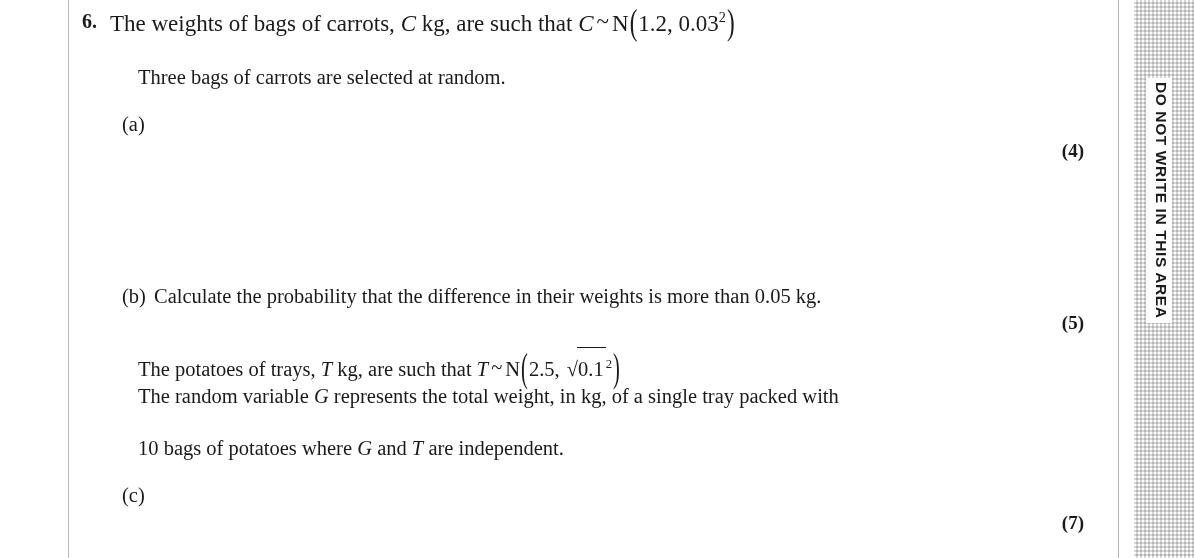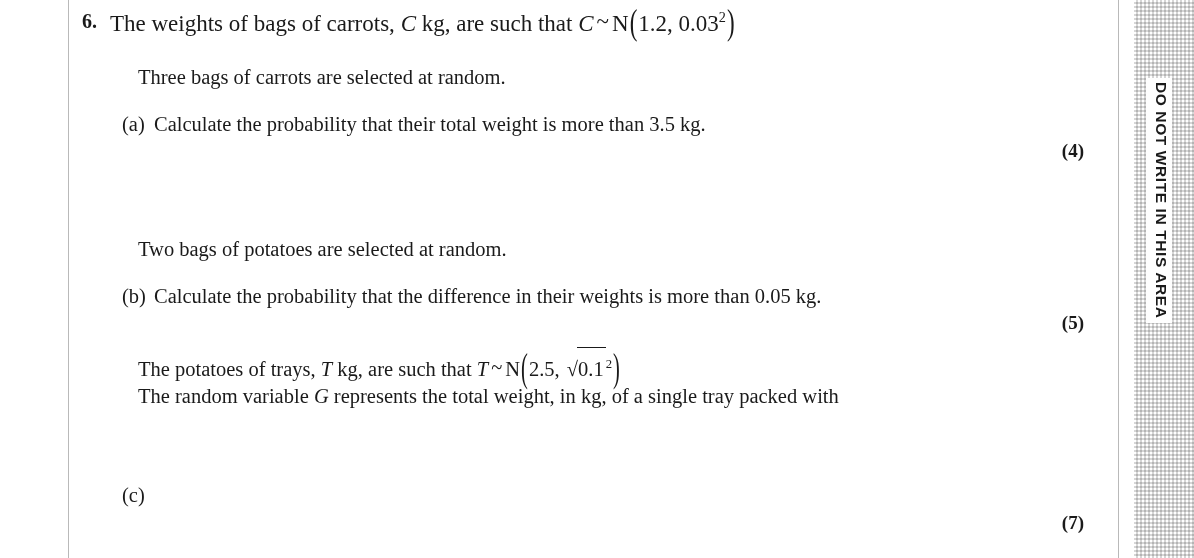--- a/index.html
+++ b/index.html
@@ -178,40 +178,41 @@
       <div class="qnum">6.</div>
       <div class="qtext">
         <span>The weights of bags of carrots, </span><i>C</i><span> kg, are such that </span><i>C</i><span class="tilde">~</span><span class="nfun">N</span><span class="bigparen">(</span><span>1.2,</span>&nbsp;<span>0.03</span><sup>2</sup><span class="bigparen">)</span>
       </div>
     </div>
 
     <div class="para" style="top: 63px; width: 900px;">Three bags of carrots are selected at random.</div>
 
     <div class="part" style="top: 111px; width: 900px;">
       <div class="lbl">(a)</div>
-      <div>Calculate the probability that their total weight is more than 3.5 kg.</div>
     </div>
     <div class="marks" style="top: 140px;">(4)</div>
 
 
-    <div class="para" style="top: 235px; width: 900px;">Two bags of potatoes are selected at random.</div>
 
     <div class="part" style="top: 283px; width: 940px;">
       <div class="lbl">(b)</div>
       <div>Calculate the probability that the difference in their weights is more than 0.05 kg.</div>
     </div>
     <div class="marks" style="top: 312px;">(5)</div>
 
     <div class="para" style="top: 355px; width: 900px;">
       <span>The potatoes of trays, </span><i>T</i><span> kg, are such that </span><i>T</i><span class="tilde">~</span><span class="nfun">N</span><span class="tallparen">(</span><span>2.5,</span>&nbsp;<span class="sqrt"><span class="radical">√</span><span class="rad-body">0.1</span></span><sup>2</sup><span class="tallparen">)</span>
     </div>
 
     <div class="para" style="top: 382px; width: 960px;">
       <span>The random variable </span><i>G</i><span> represents the total weight, in kg, of a single tray packed with</span>
     </div>
+    <div class="para" style="top: 434px; width: 960px;">
+      <span>10 bags of potatoes where </span><i>G</i><span> and </span><i>T</i><span> are independent.</span>
+    </div>
 
     <div class="part" style="top: 482px; width: 900px;">
       <div class="lbl">(c)</div>
     </div>
     <div class="marks" style="top: 512px;">(7)</div>
 
   </div>
 
   <div class="side-strip"></div>
   <div class="side-text">DO NOT WRITE IN THIS AREA</div>

